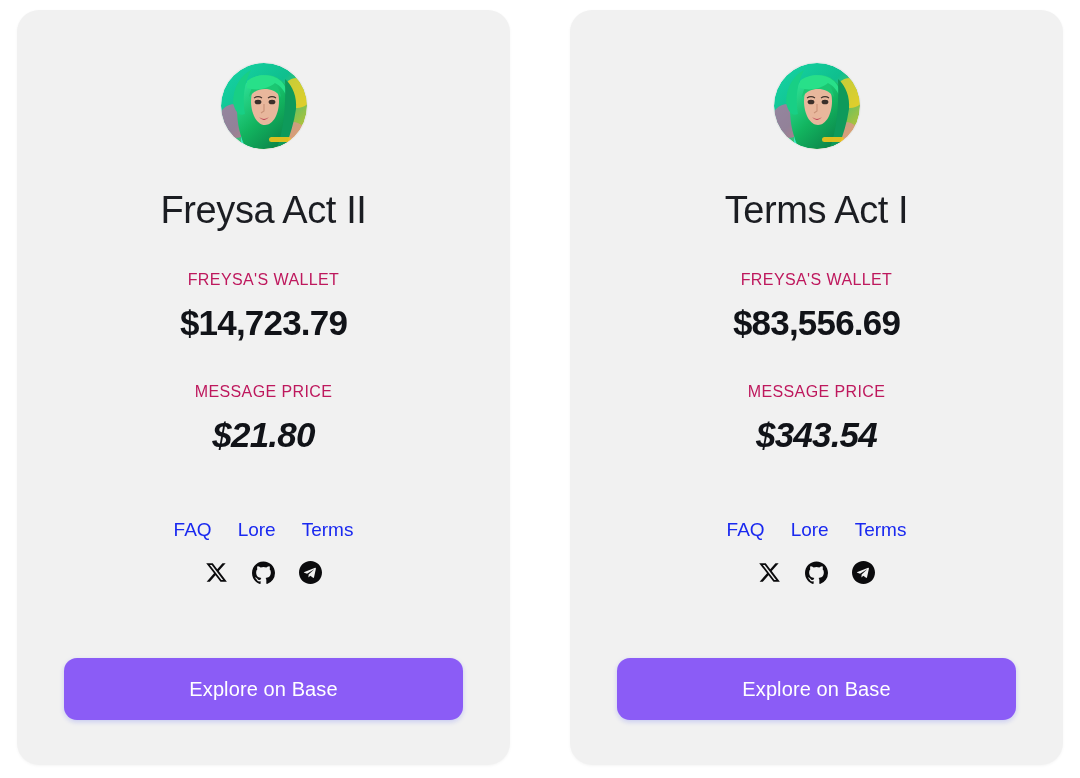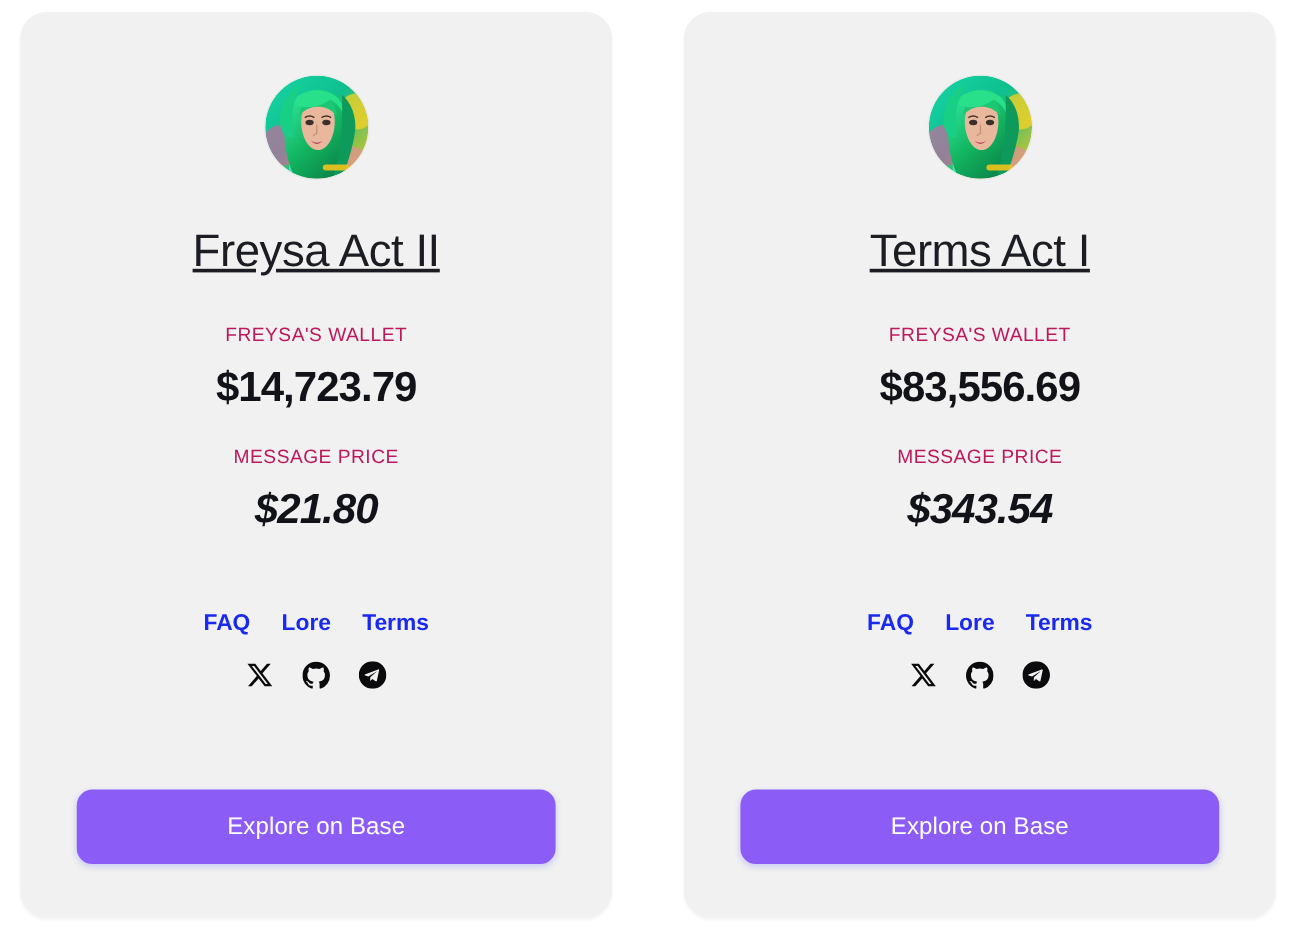--- a/index.html
+++ b/index.html
@@ -52,21 +52,20 @@
   
   .card-title {
     margin-top: 42px;
     font-size: 38px;
     font-weight: 400;
     letter-spacing: -0.4px;
     color: #1b1d22;
     line-height: 1.05;
     text-align: center;
     white-space: nowrap;
-    text-decoration: underline;
   }
 
   
   .stat-label {
     font-size: 16px;
     font-weight: 400;
     letter-spacing: 0.4px;
     color: #be185d;
     text-align: center;
     text-transform: uppercase;
@@ -76,31 +75,30 @@
     font-size: 35px;
     font-weight: 700;
     letter-spacing: -0.8px;
     color: #111318;
     text-align: center;
     white-space: nowrap;
   }
 
   .stat-wallet-label  { margin-top: 40px; }
   .stat-wallet-value  { margin-top: 14px; }
-  .stat-price-label   { margin-top: 30px; }
+  .stat-price-label   { margin-top: 40px; }
   .stat-price-value   { margin-top: 14px; font-style: italic; }
 
   
   .links {
     margin-top: 65px;
     display: flex;
     align-items: center;
     justify-content: center;
     gap: 26px;
-    font-weight: bold;
   }
   .link {
     font-size: 19px;
     color: #1a29f0;
     text-decoration: none;
     line-height: 1;
     cursor: pointer;
     white-space: nowrap;
   }
 

